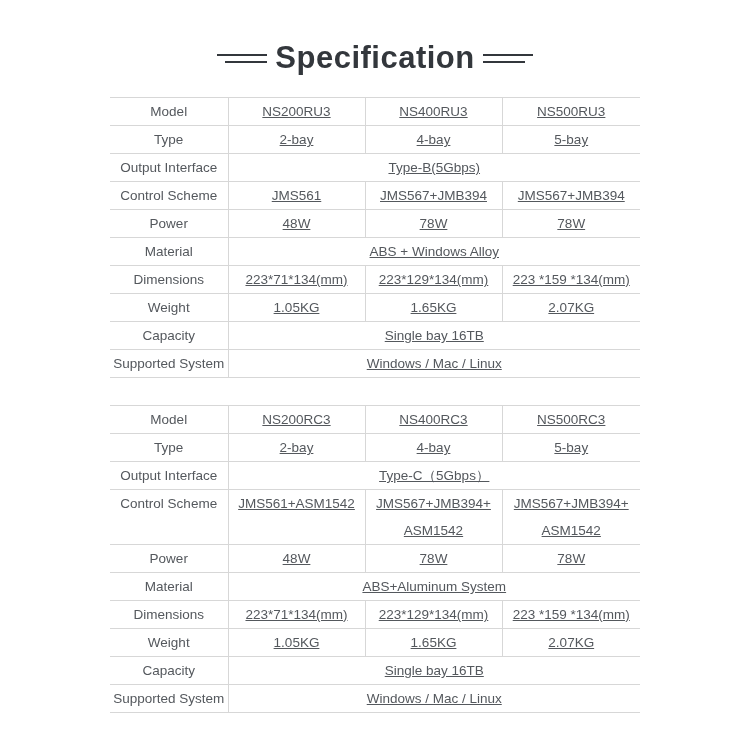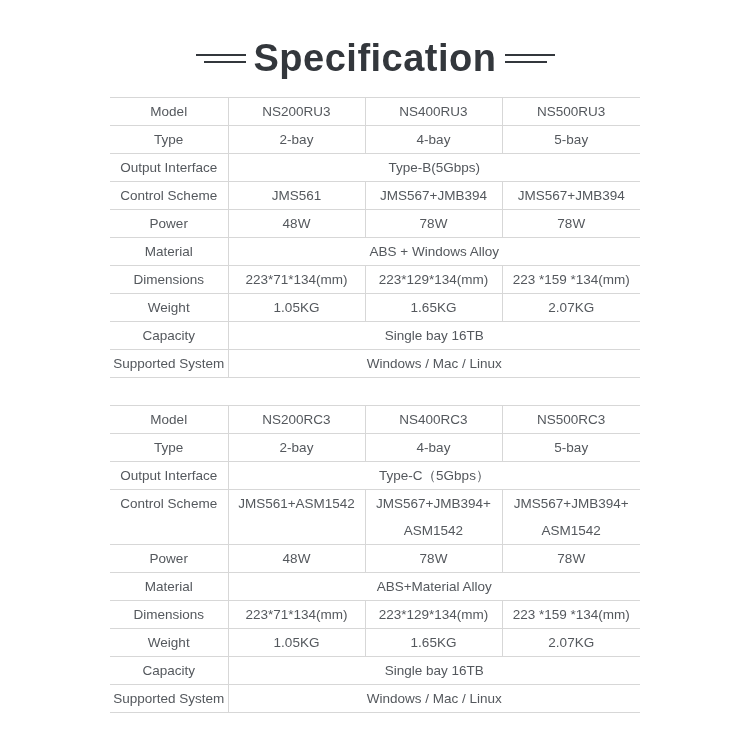--- a/index.html
+++ b/index.html
@@ -10,21 +10,21 @@
     font-family: "Liberation Sans", sans-serif;
     overflow: hidden;
   }
   .title-row {
     display: flex;
     align-items: center;
     justify-content: center;
     padding-top: 40px;
   }
   .page-title {
-    font-size: 38px;
+    font-size: 31px;
     font-weight: bold;
     color: #33373c;
     margin: 0 8px;
     letter-spacing: 0.5px;
     line-height: 36px;
   }
   .deco {
     width: 50px;
     height: 9px;
     display: flex;
@@ -49,21 +49,21 @@
     text-align: center;
     vertical-align: top;
     font-size: 13.5px;
     color: #54585d;
     line-height: 27px;
     height: 27px;
     padding: 0;
     white-space: nowrap;
     overflow: hidden;
   }
-  .spec td + td { border-left: 1px solid #d7d7d7; }
+  .spec td + td { border-left: 1px solid #d7d7d7; text-decoration: underline; }
 </style>
 </head>
 <body>
 
 <div class="page">
 
   <div class="title-row">
     <div class="deco deco-left">
       <span></span>
         <span></span>
@@ -175,21 +175,21 @@
           </td>
         </tr>
         <tr>
           <td>Power</td>
           <td>48W</td>
           <td>78W</td>
           <td>78W</td>
         </tr>
         <tr>
           <td>Material</td>
-          <td colspan="3">ABS+Material Alloy</td>
+          <td colspan="3">ABS+Aluminum System</td>
         </tr>
         <tr>
           <td>Dimensions</td>
           <td>223*71*134(mm)</td>
           <td>223*129*134(mm)</td>
           <td>223 *159 *134(mm)</td>
         </tr>
         <tr>
           <td>Weight</td>
           <td>1.05KG</td>

